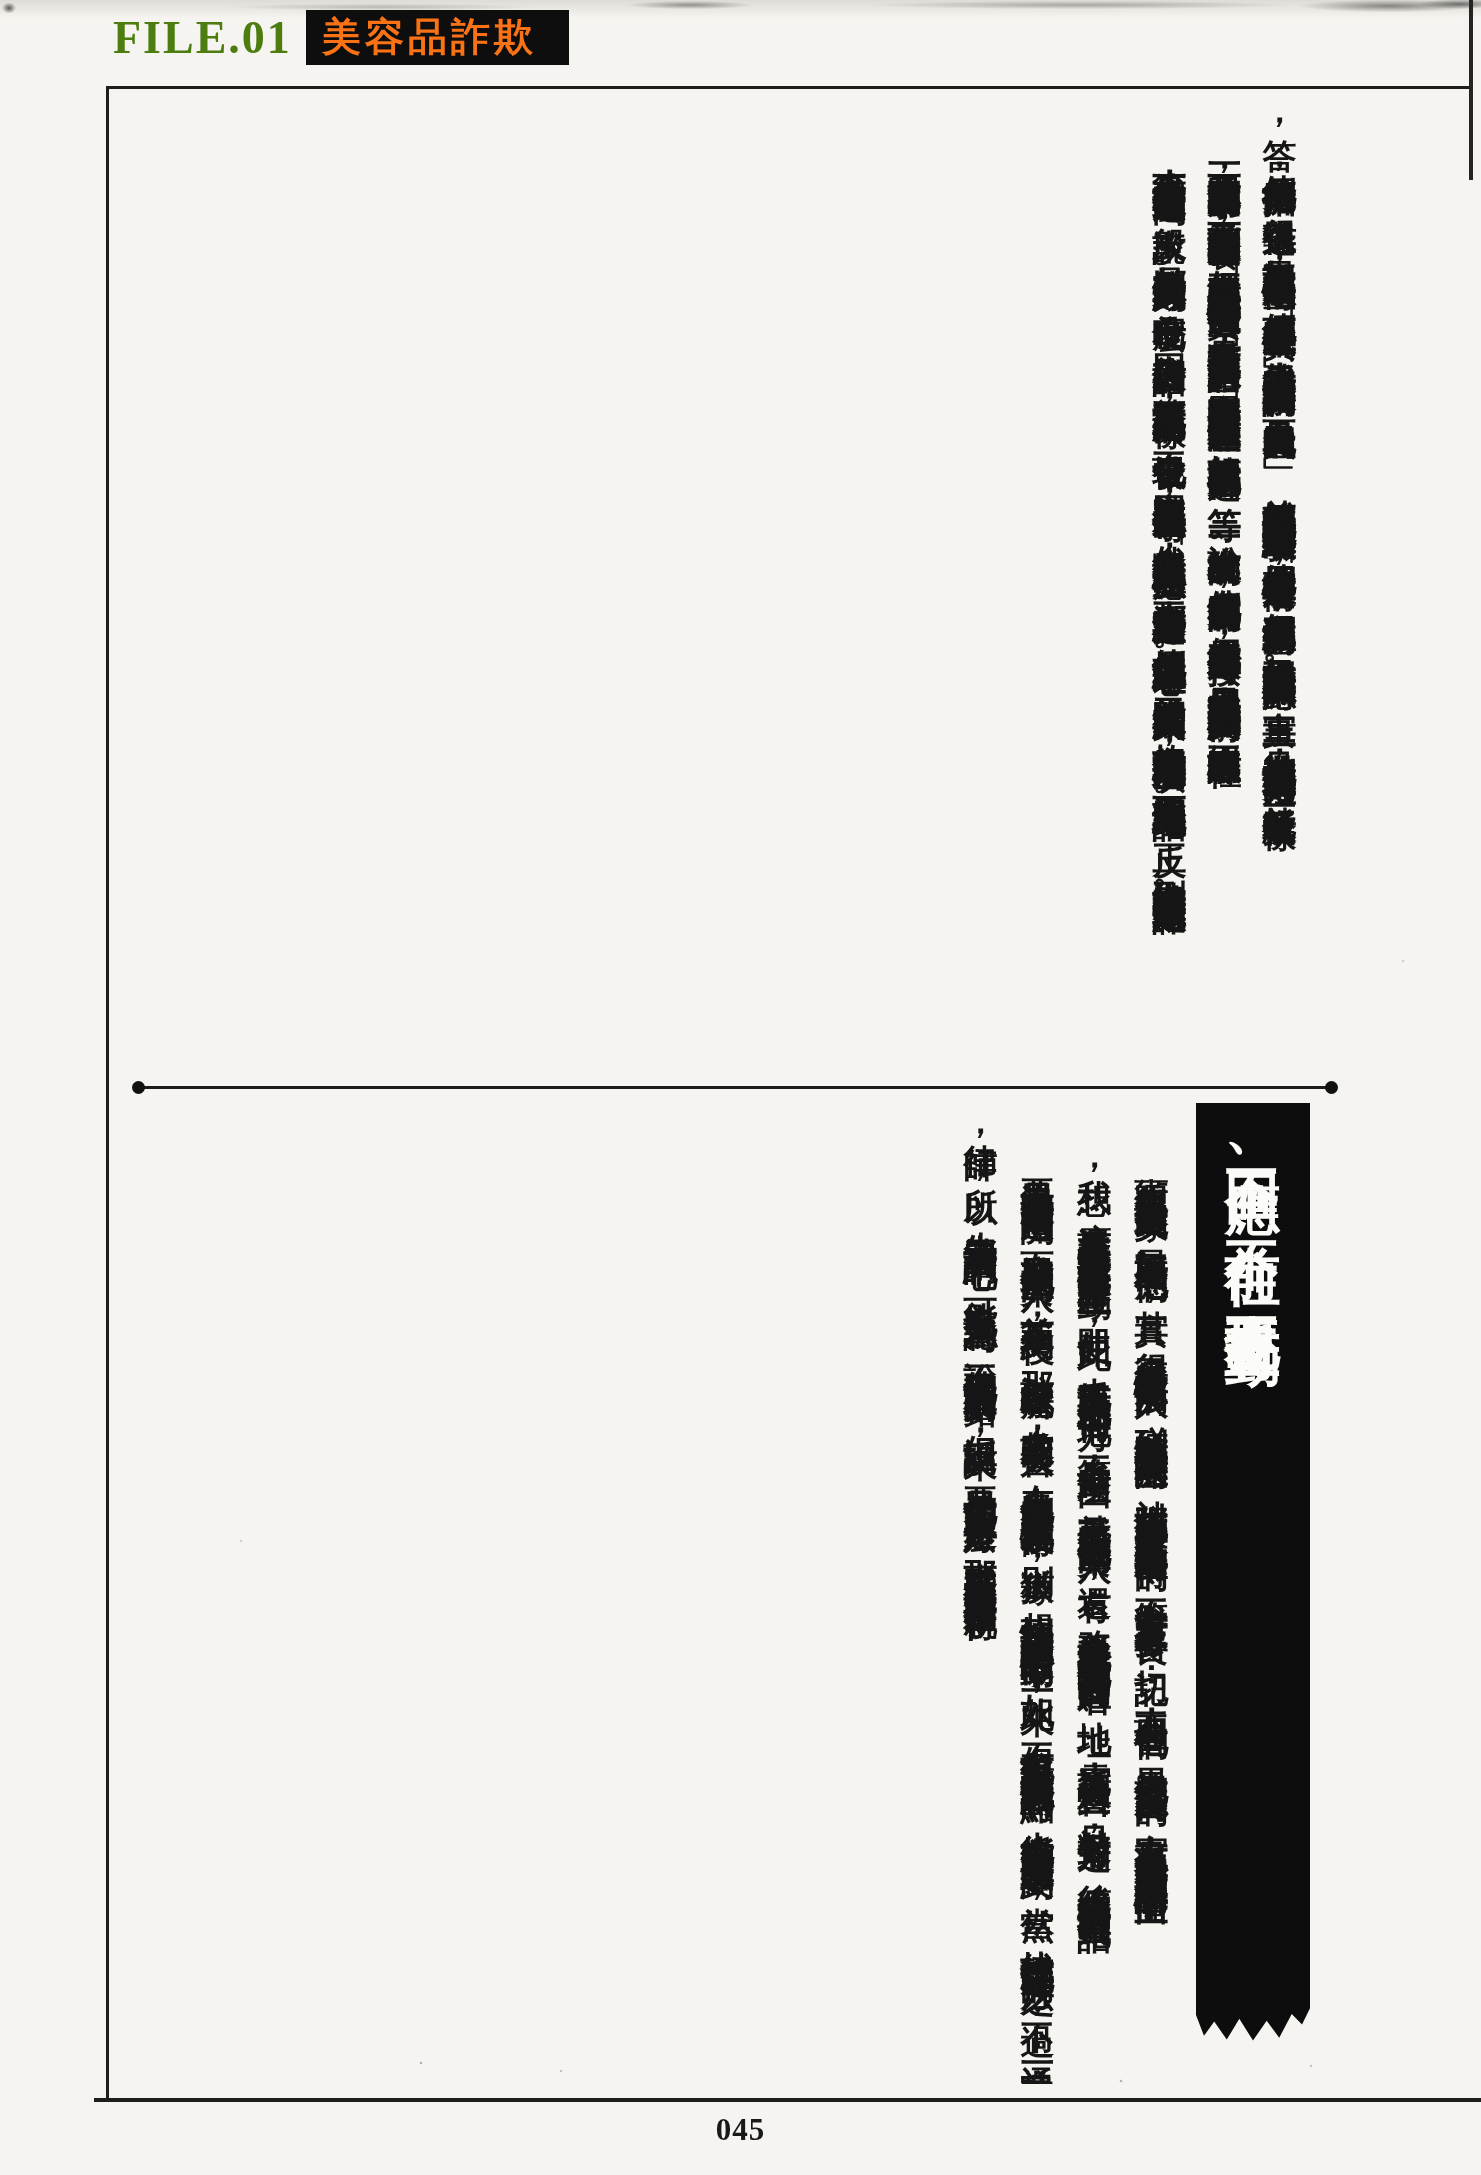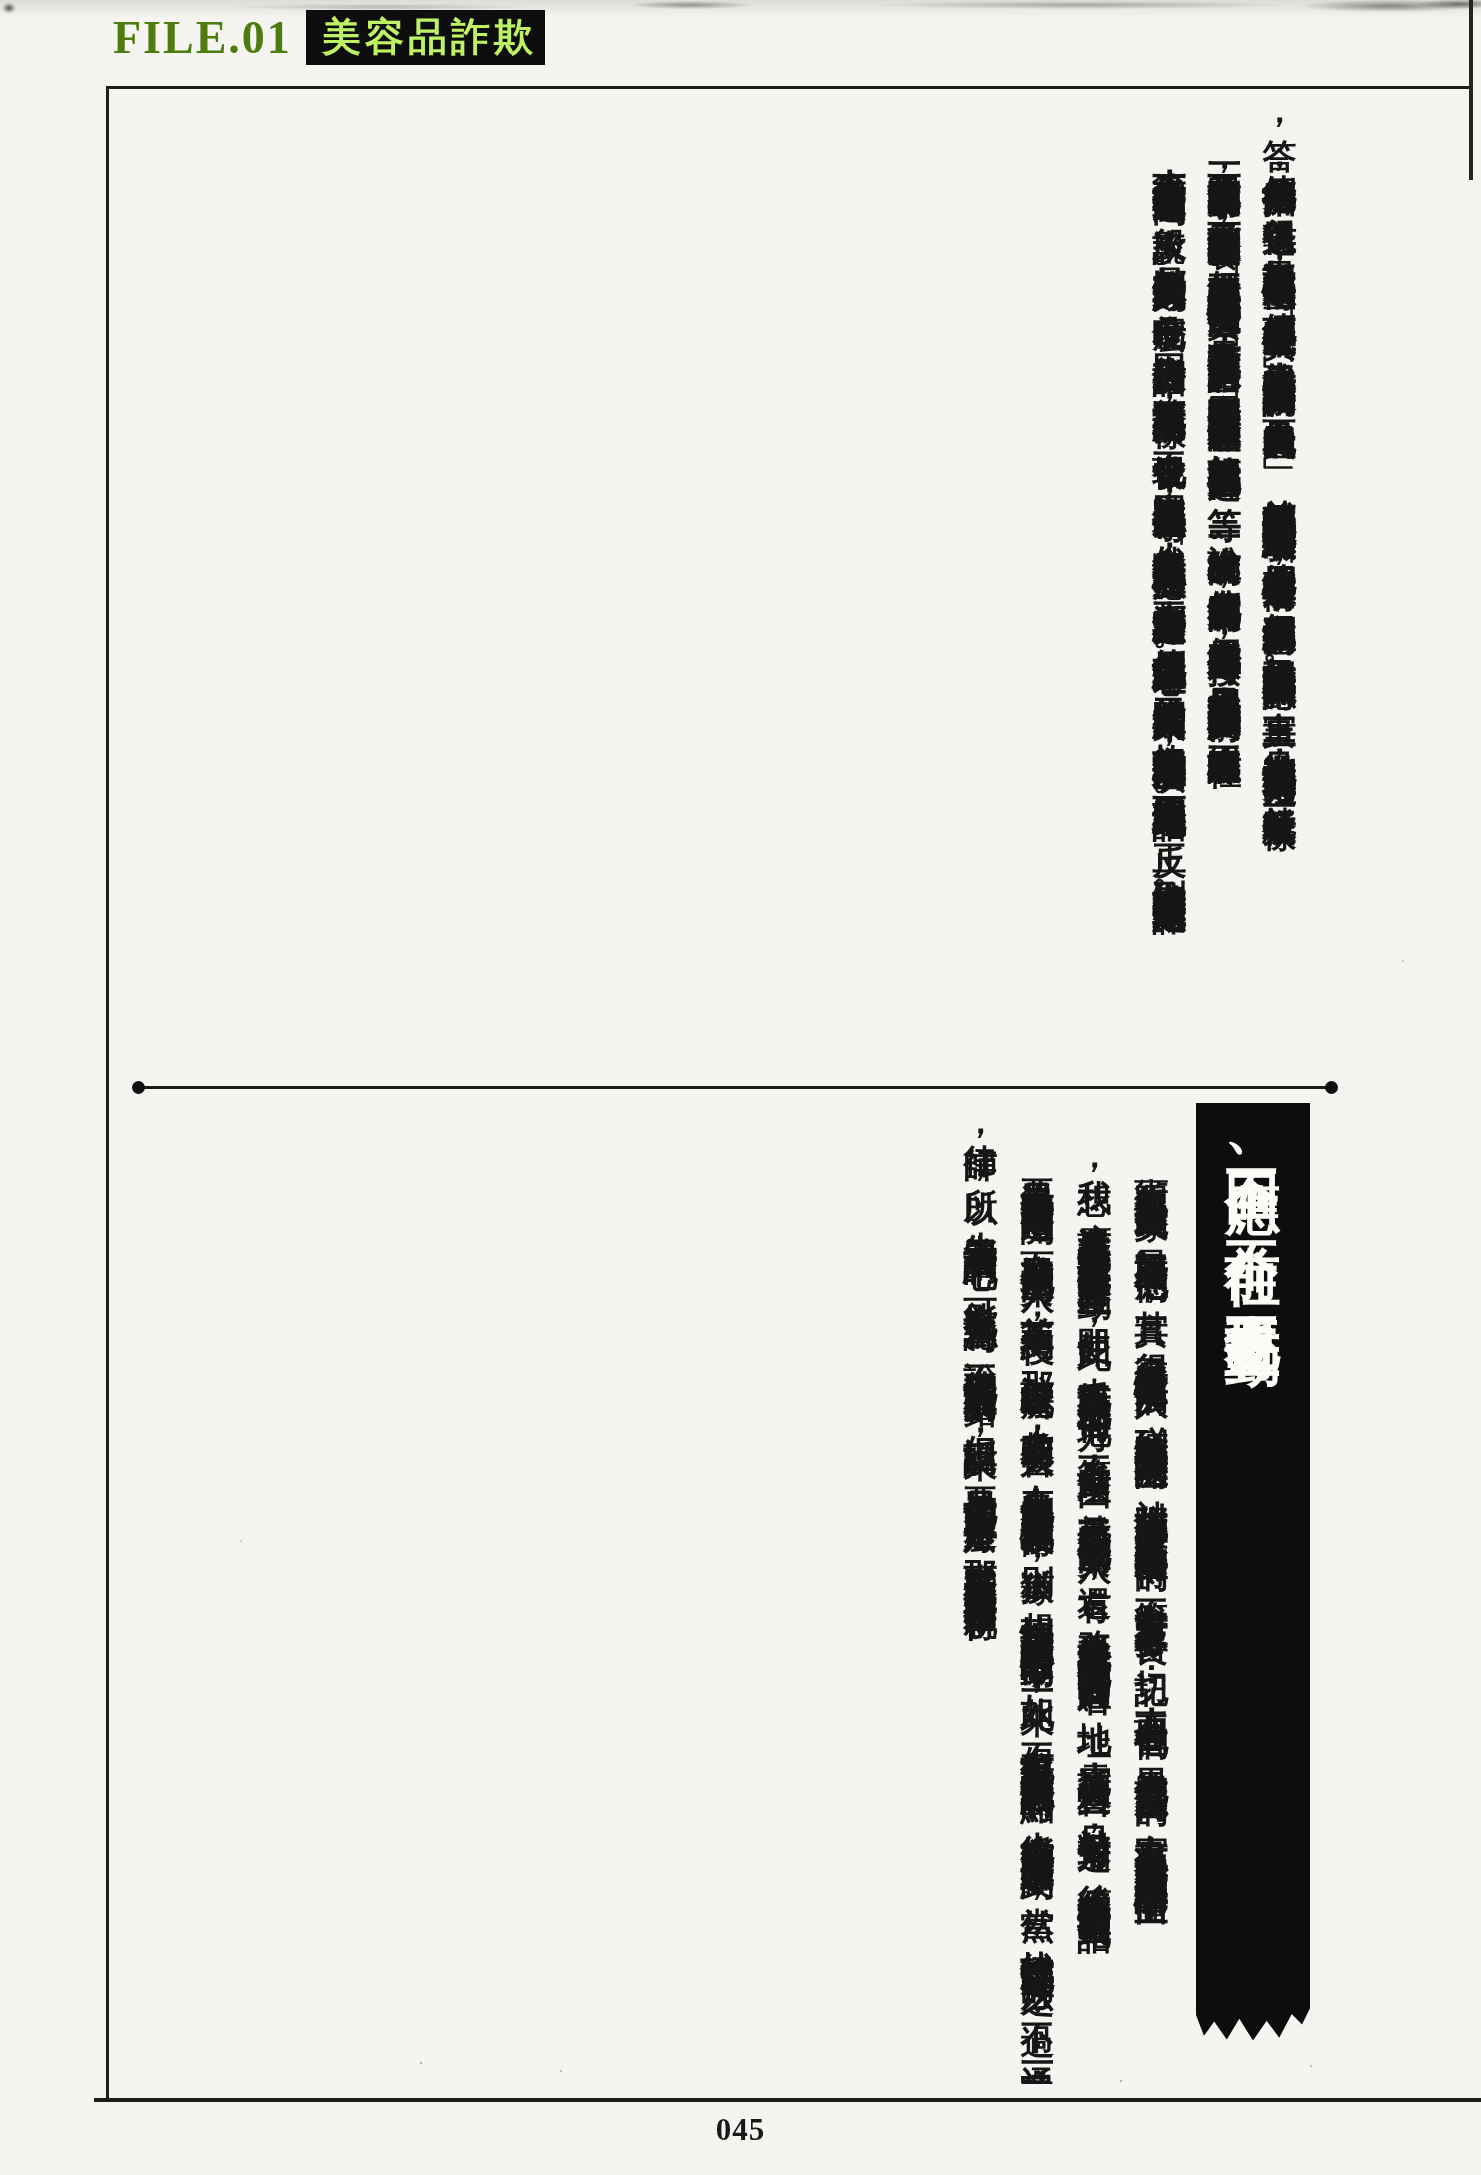--- a/index.html
+++ b/index.html
@@ -36,23 +36,23 @@
   }
 
   
   .header{position:absolute;top:10px;left:113px;display:flex;align-items:center;gap:14px;}
   .file-label{
     font-family:"Liberation Serif","DejaVu Serif",serif;
     font-weight:bold;font-size:46px;letter-spacing:2px;color:#4d7c0f;
     line-height:52px;
   }
   .tag{
-    background:#0e0e0e;color:#bef264;
+    background:#0e0e0e;color:#f97316;
     font-weight:700;font-size:39px;line-height:39px;
-    padding:7px 8px 9px 16px;letter-spacing:4px;
+    padding:7px 32px 9px 16px;letter-spacing:4px;
   }
 
   
   .frame-top{position:absolute;left:108px;top:86px;width:1364px;height:3px;background:#1d1d1b;}
   .frame-left{position:absolute;left:106px;top:86px;width:3px;height:2016px;background:#1d1d1b;}
   .frame-bottom{position:absolute;left:94px;top:2098px;width:1387px;height:4px;background:#1d1d1b;}
   .edge-mark{position:absolute;left:1469px;top:0;width:4px;height:180px;background:#242422;}
 
   
   .vtext{

